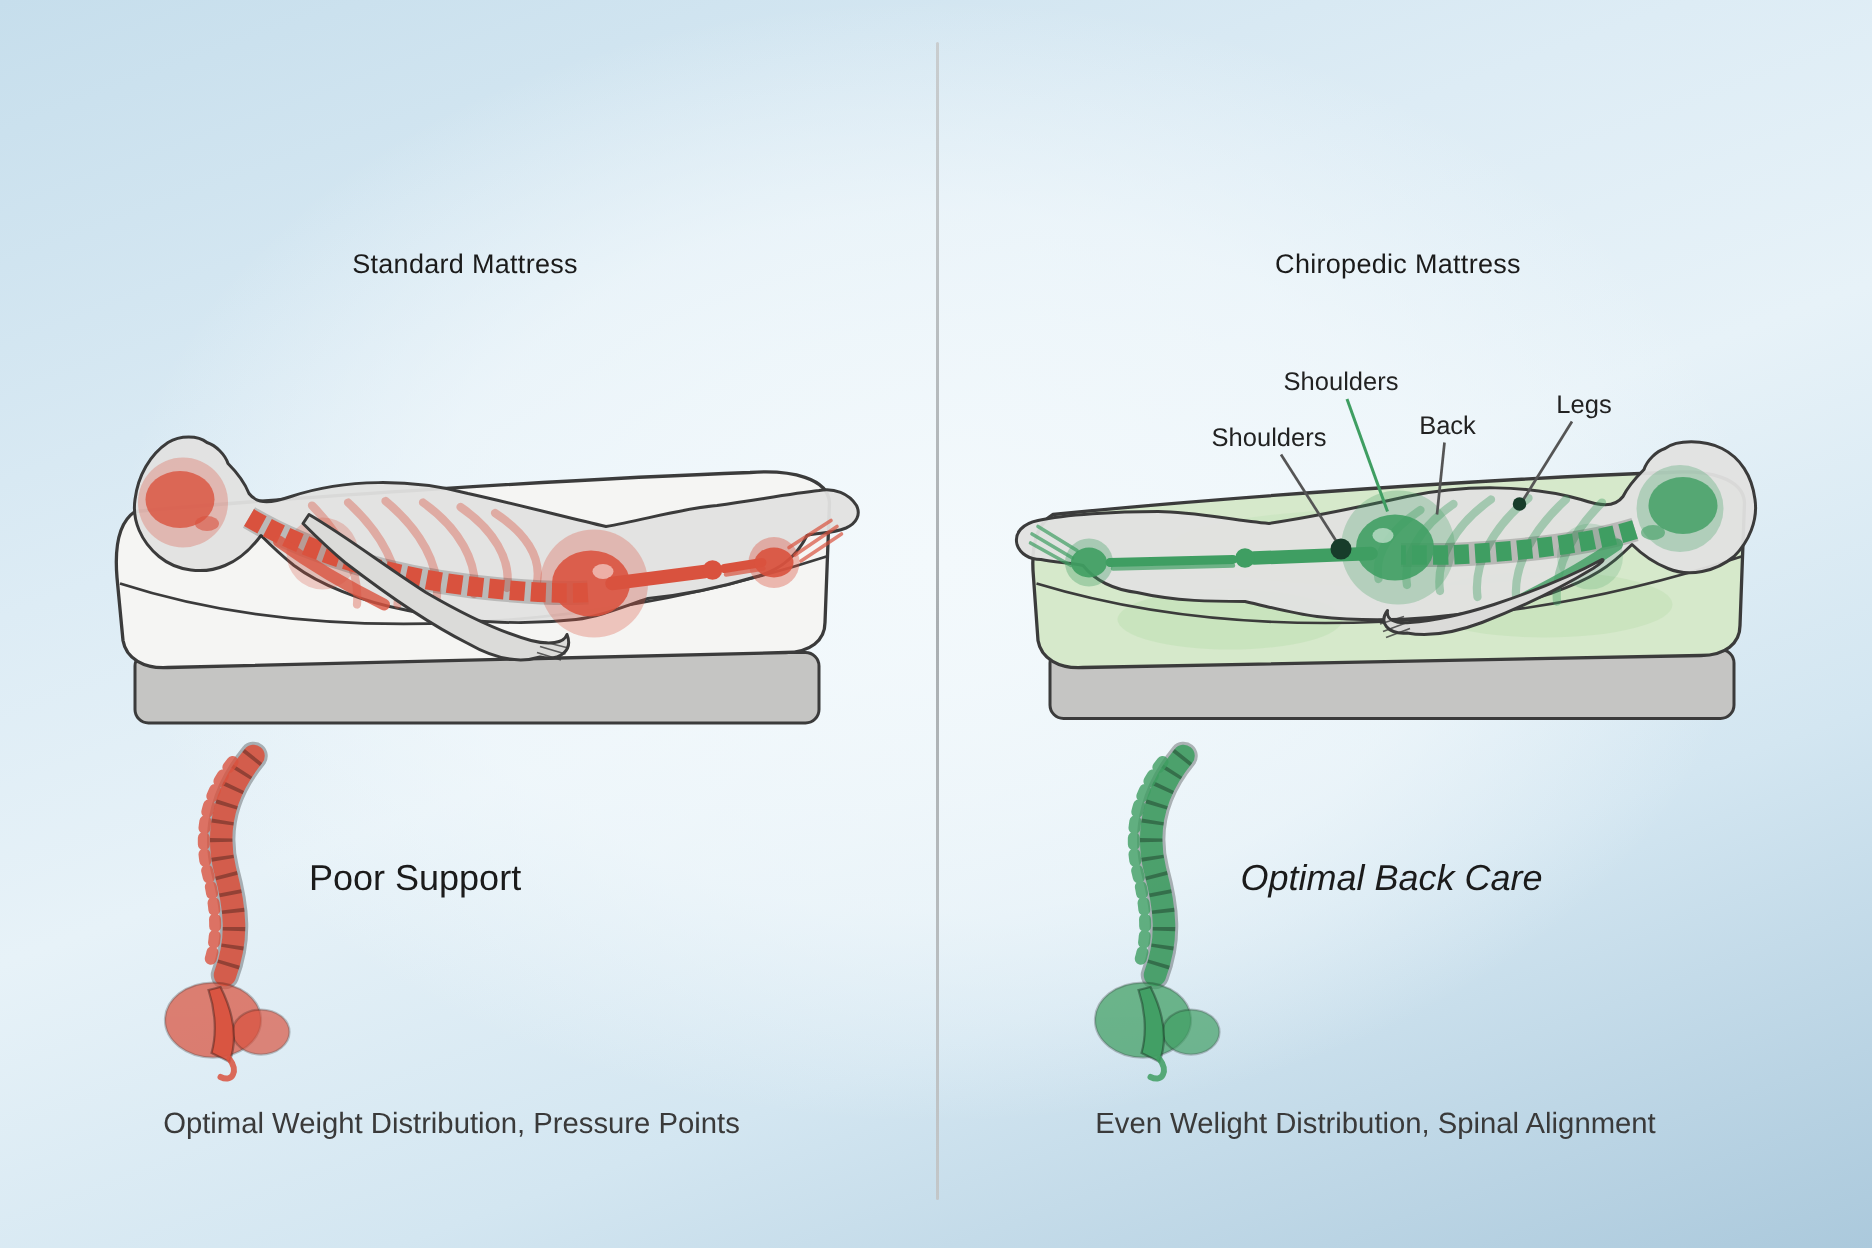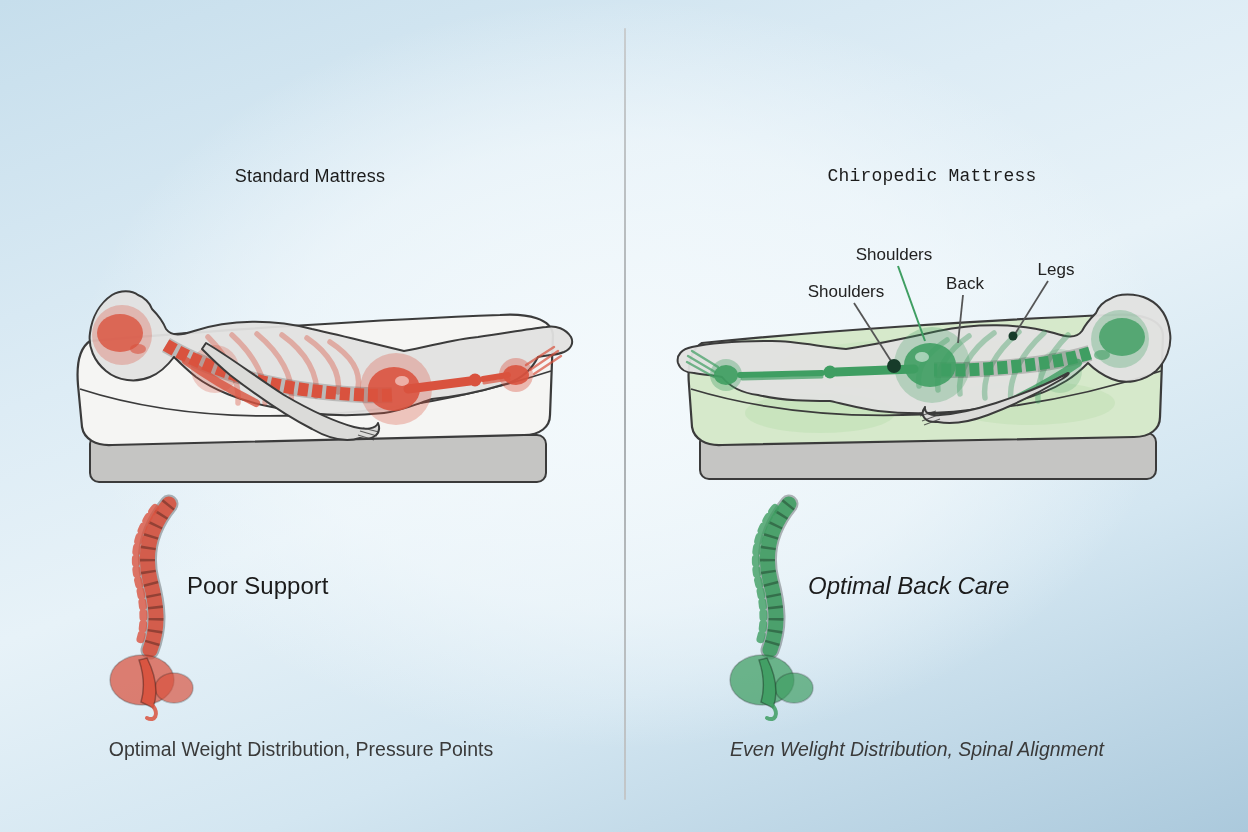--- a/index.html
+++ b/index.html
@@ -17,38 +17,38 @@
   .divider{
     position:absolute;left:624px;top:28px;width:2px;height:772px;
     background:linear-gradient(to bottom,#c9cdcf, var(--divider,#a9aeb1) 50%, #c3c7c9);
     border-radius:1px;
   }
   .panel-title{
     position:absolute;top:122px;width:500px;text-align:center;
     font-size:18px;color:var(--ink,#1b1b1b);letter-spacing:.2px;margin-top:44px;
   }
   .panel-title.left{left:60px;}
-  .panel-title.right{left:682px;font-family:Liberation Mono, monospace;}
+  .panel-title.right{left:682px;}
   .illu{position:absolute;}
   .illu.left{left:60px;top:285px;width:520px;height:205px;}
   .illu.right{left:670px;top:235px;width:520px;height:255px;}
   .spine-box{position:absolute;top:492px;width:120px;height:230px;}
   .spine-box.left{left:95px;}
   .spine-box.right{left:715px;}
   .support-label{
-    position:absolute;top:572px;font-size:24px;color:var(--ink,#1b1b1b);
+    position:absolute;top:572px;font-size:24px;color:var(--ink,#1b1b1b);margin-left:19px;
   }
   .support-label.left{left:187px;}
   .support-label.right{left:808px;font-style:italic;}
   .caption{
     position:absolute;top:738px;width:540px;text-align:center;
     font-size:19.5px;color:var(--caption-ink,#3a3a3a);
   }
   .caption.left{left:31px;}
-  .caption.right{left:647px;font-style:italic;}
+  .caption.right{left:647px;}
   svg text.anno{font-family:"Liberation Sans","DejaVu Sans",sans-serif;font-size:17px;fill:#222;}
 </style>
 </head>
 <body>
 
 <div class="bg"></div>
 <div class="divider"></div>
 
 <div class="panel-title left">Standard Mattress</div>
 <div class="panel-title right">Chiropedic Mattress</div>

